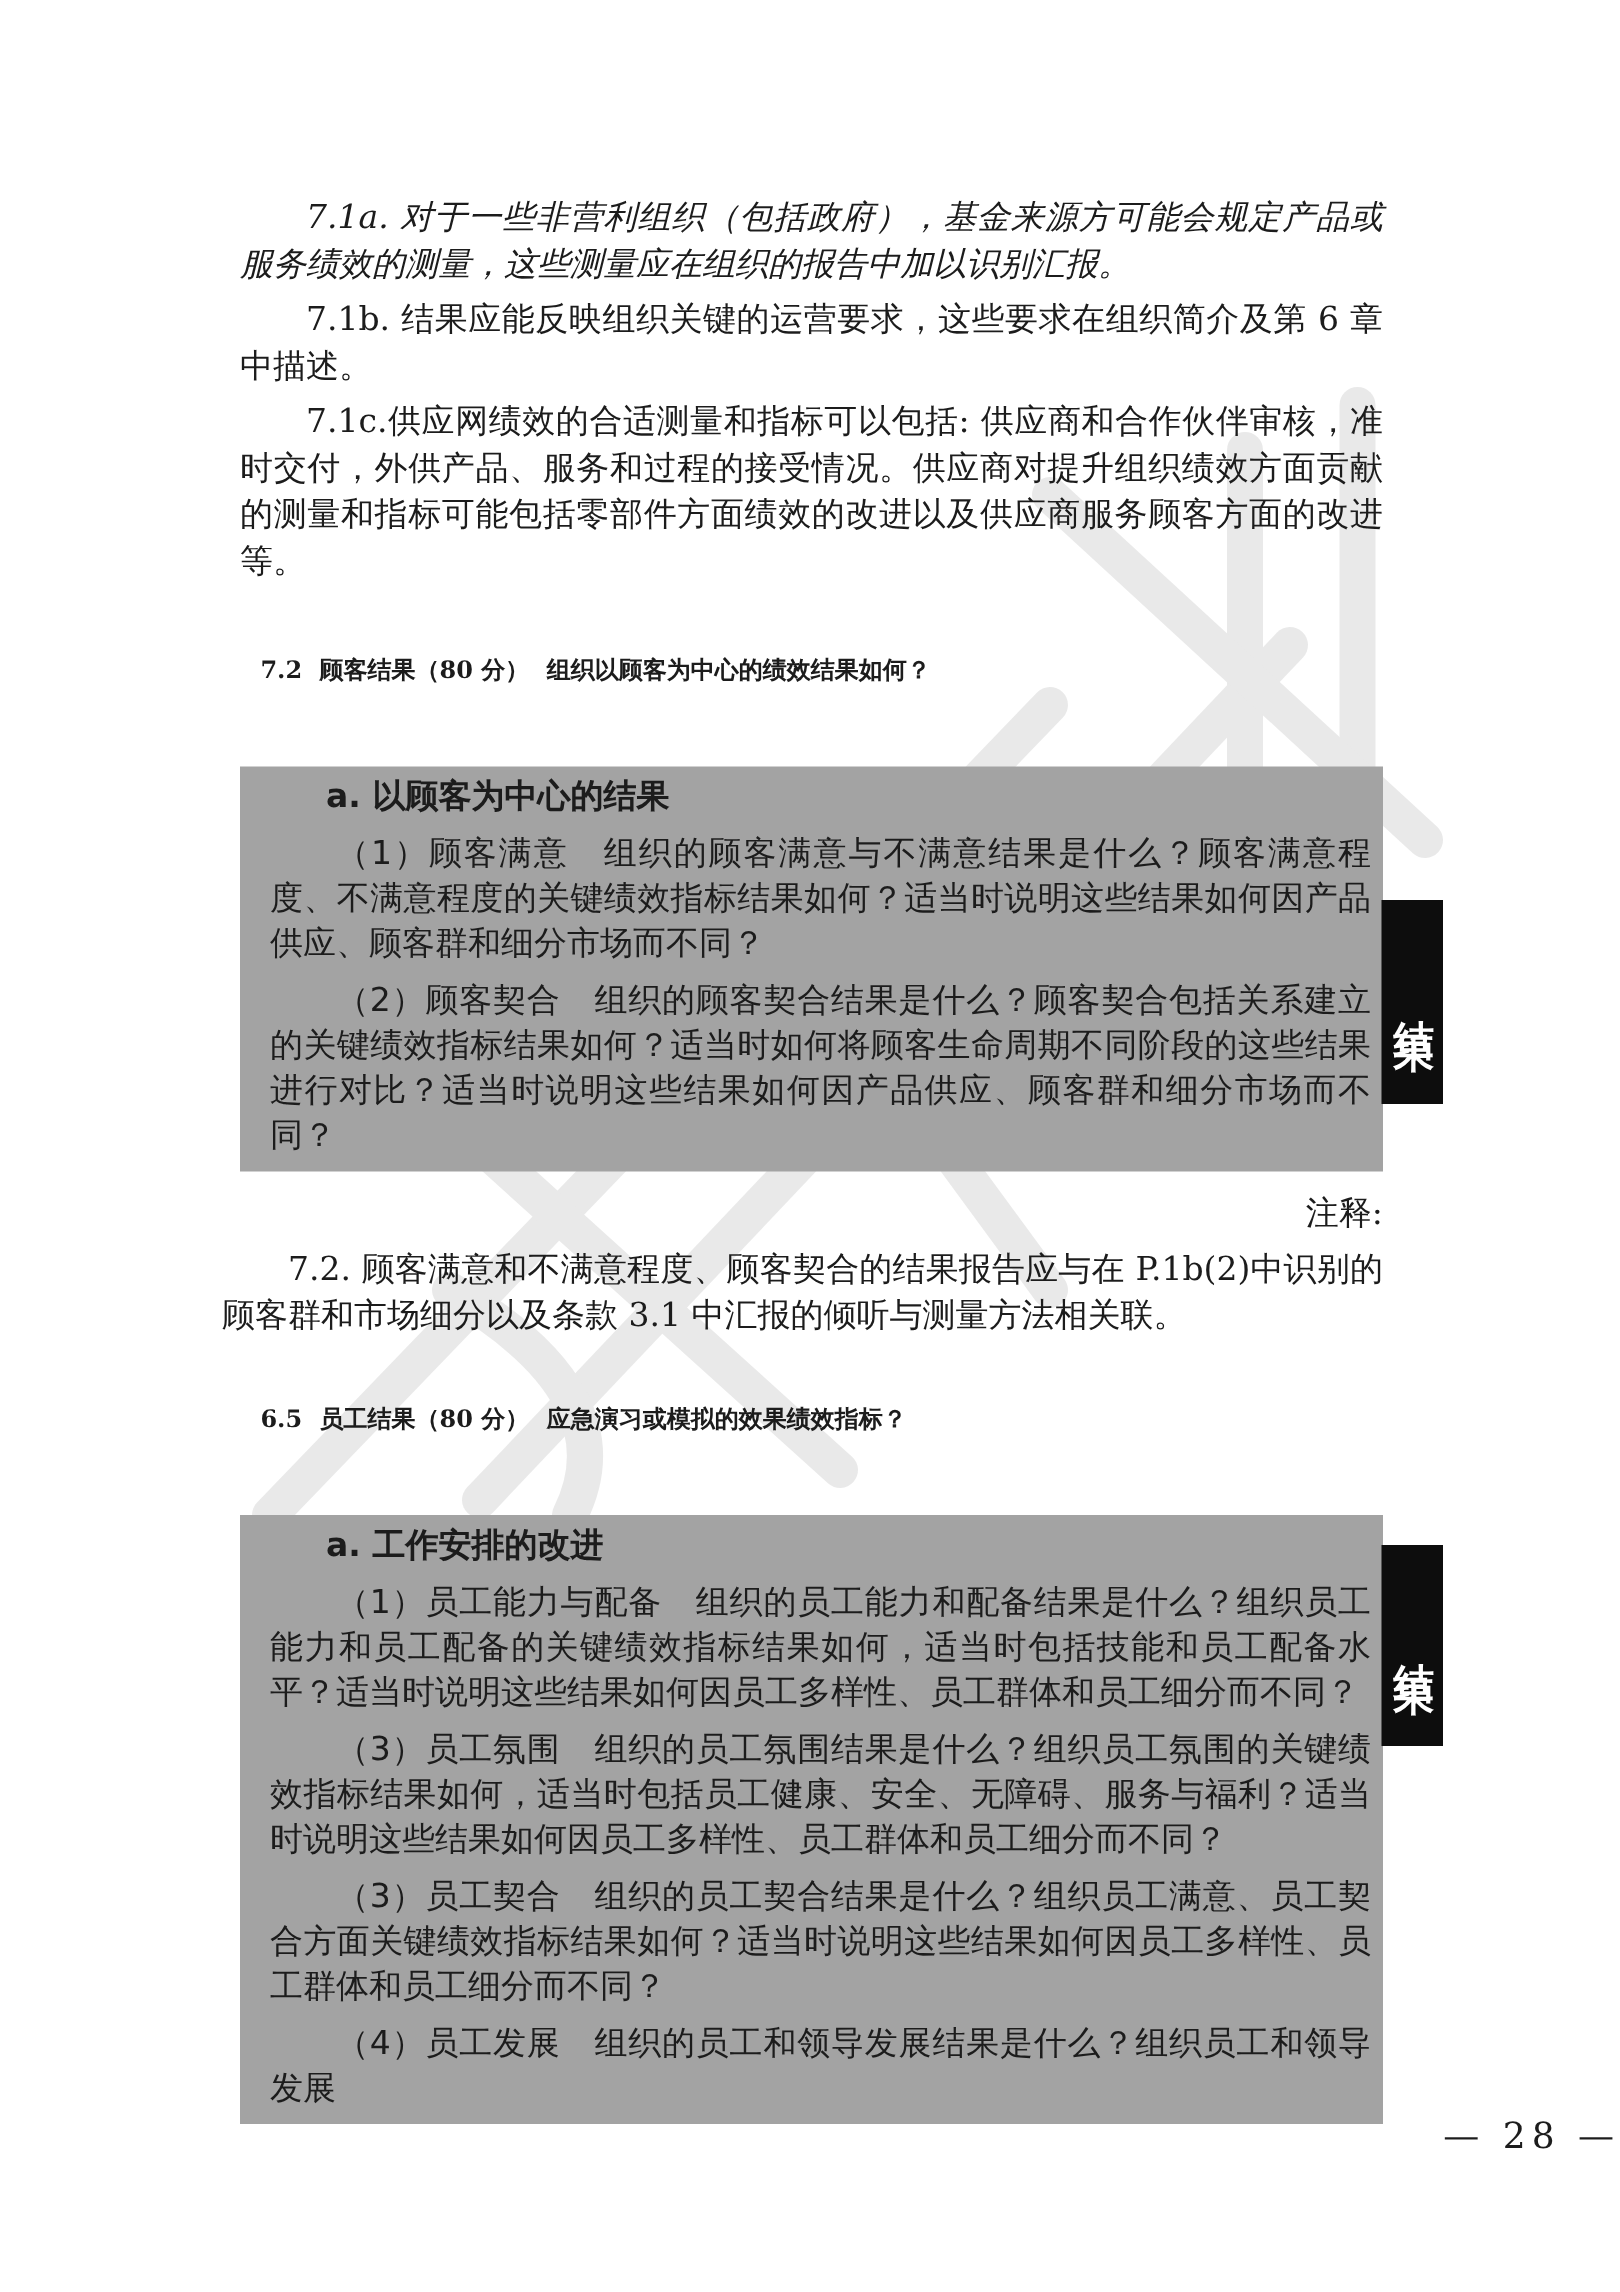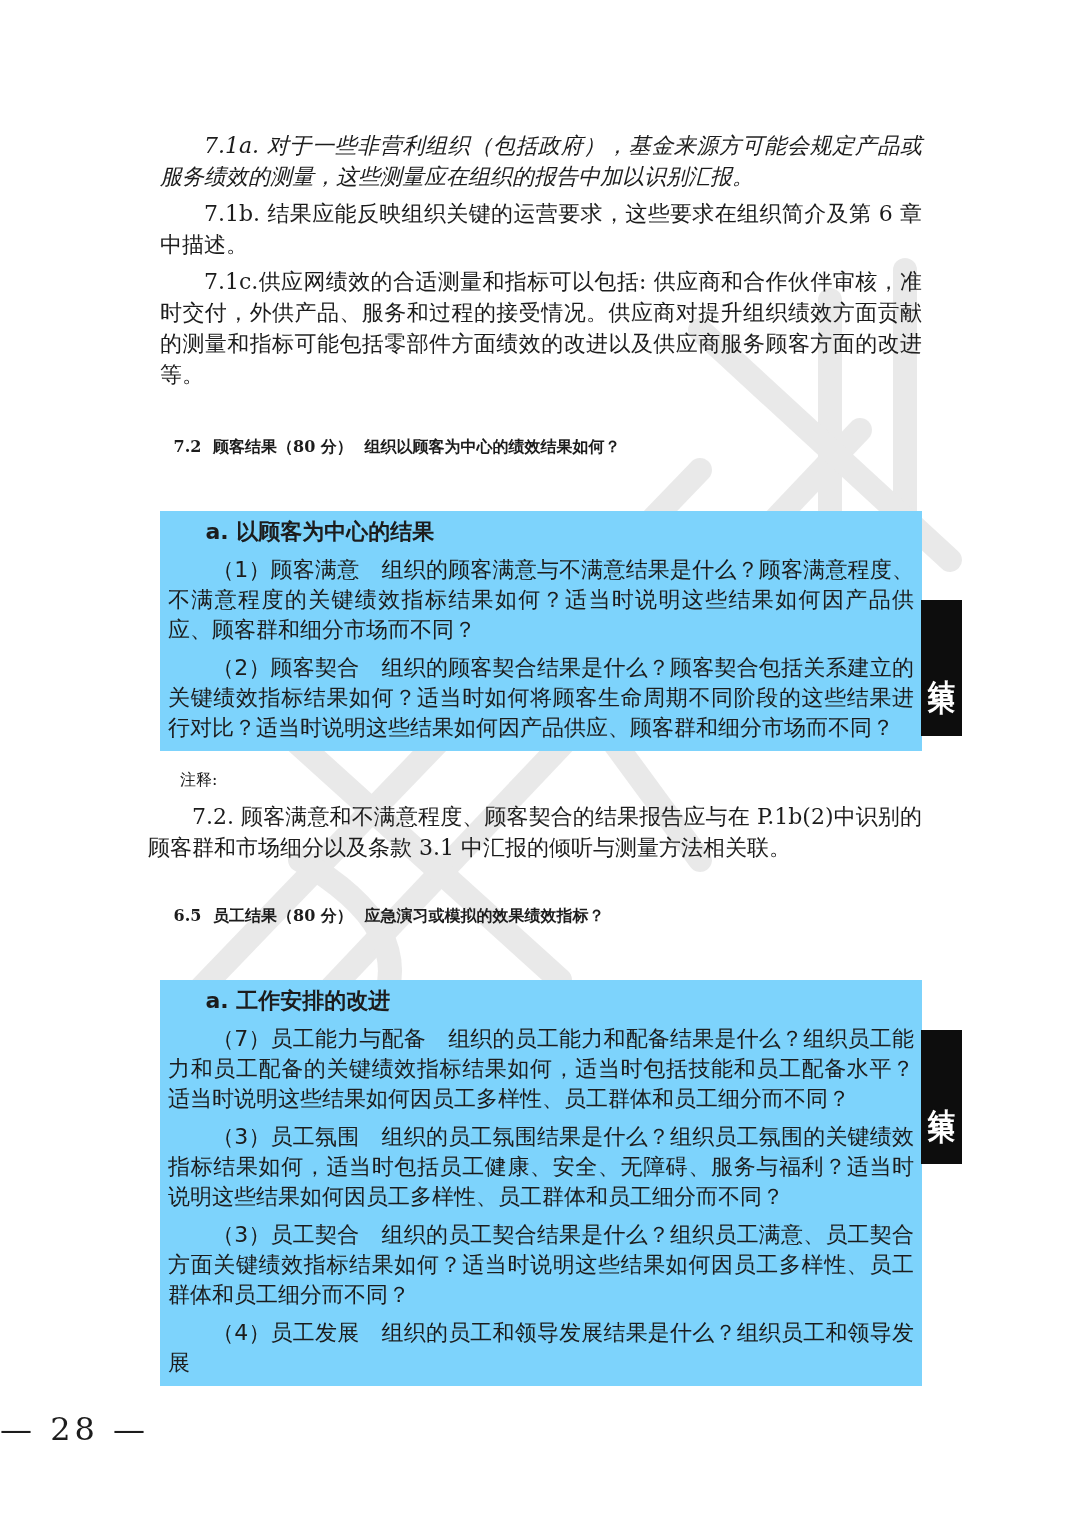--- a/index.html
+++ b/index.html
@@ -39,23 +39,23 @@
     line-height:34px;
     font-weight:700;
     text-indent:1.6em;
     position:relative;z-index:1;
     white-space:nowrap;
   }
   .item-heading .q{font-weight:700;}
   .item-heading span{margin-right:6px;}
   
   .hl-block{
-    background:#7dd3fc;
+    background:#a3a3a3;
     margin-left:12px;
-    padding:6px 8px 8px 8px;
+    padding:6px 8px 8px 20px;
     position:relative;z-index:1;margin-top:47px;
   }
   .hl-heading{
     margin:0 0 8px 0;
     font-size:22px;
     line-height:30px;
     font-weight:700;
     text-indent:1.7em;
     font-family:"DejaVu Sans","Liberation Sans",sans-serif;
   }
@@ -66,24 +66,24 @@
     text-indent:2em;
     text-align:justify;
   }
   .hl-p:last-child{margin-bottom:0;}
   .hl-p b{
     font-family:"DejaVu Sans","Liberation Sans",sans-serif;
     font-weight:400;
   }
   .notes-label{
     margin:14px 0 6px 0;
-    font-size:16px;
+    font-size:22px;
     line-height:30px;
     text-indent:2em;
-    position:relative;z-index:1;
+    position:relative;z-index:1;text-align:right;
   }
   .note-72{
     margin:0;
     font-size:22px;
     line-height:31px;
     text-indent:2em;
     text-align:justify;
     position:relative;z-index:1;
   }
   .h73{margin-top:36px;}
@@ -101,22 +101,22 @@
     font-size:27px;
     letter-spacing:10px;
     z-index:2;
   }
   .tab-1{top:600px;height:136px;}
   .tab-2{top:1030px;height:134px;}
   
   .page-number{
     position:absolute;
     top:1410px;left:0;right:0;
-    text-align:left;
-    font-size:32px;
+    text-align:right;
+    font-size:24px;
     letter-spacing:4px;
     z-index:1;
   }
 </style>
 </head>
 <body>
 
 <svg class="wm" width="1080" height="1528" viewBox="0 0 1080 1528" xmlns="http://www.w3.org/2000/svg">
   <g stroke="#d8d8d8" stroke-width="24" stroke-linecap="round" fill="none" opacity="0.55">
     <path d="M 180 1010 L 700 470"></path>
@@ -154,21 +154,21 @@
   <p class="note-72">7.2. 顾客满意和不满意程度、顾客契合的结果报告应与在 P.1b(2)中识别的顾客群和市场细分以及条款 3.1 中汇报的倾听与测量方法相关联。</p>
 
   <p class="item-heading h73">
     <span>6.5</span>
     <span>员工结果（80 分）</span>
     <span class="q">应急演习或模拟的效果绩效指标？</span>
   </p>
 
   <div class="hl-block">
     <p class="hl-heading">a. 工作安排的改进</p>
-    <p class="hl-p"><b>（7）员工能力与配备　组织的员工能力和配备结果是什么？</b><span>组织员工能力和员工配备的关键绩效指标结果如何，适当时包括技能和员工配备水平？适当时说明这些结果如何因员工多样性、员工群体和员工细分而不同？</span></p>
+    <p class="hl-p"><b>（1）员工能力与配备　组织的员工能力和配备结果是什么？</b><span>组织员工能力和员工配备的关键绩效指标结果如何，适当时包括技能和员工配备水平？适当时说明这些结果如何因员工多样性、员工群体和员工细分而不同？</span></p>
     <p class="hl-p"><b>（3）员工氛围　组织的员工氛围结果是什么？</b><span>组织员工氛围的关键绩效指标结果如何，适当时包括员工健康、安全、无障碍、服务与福利？适当时说明这些结果如何因员工多样性、员工群体和员工细分而不同？</span></p>
     <p class="hl-p"><b>（3）员工契合　组织的员工契合结果是什么？</b><span>组织员工满意、员工契合方面关键绩效指标结果如何？适当时说明这些结果如何因员工多样性、员工群体和员工细分而不同？</span></p>
     <p class="hl-p"><b>（4）员工发展　组织的员工和领导发展结果是什么？</b><span>组织员工和领导发展</span></p>
   </div>
 
 </div>
 
 <div class="side-tab tab-1">结果</div>
 <div class="side-tab tab-2">结果</div>
 

